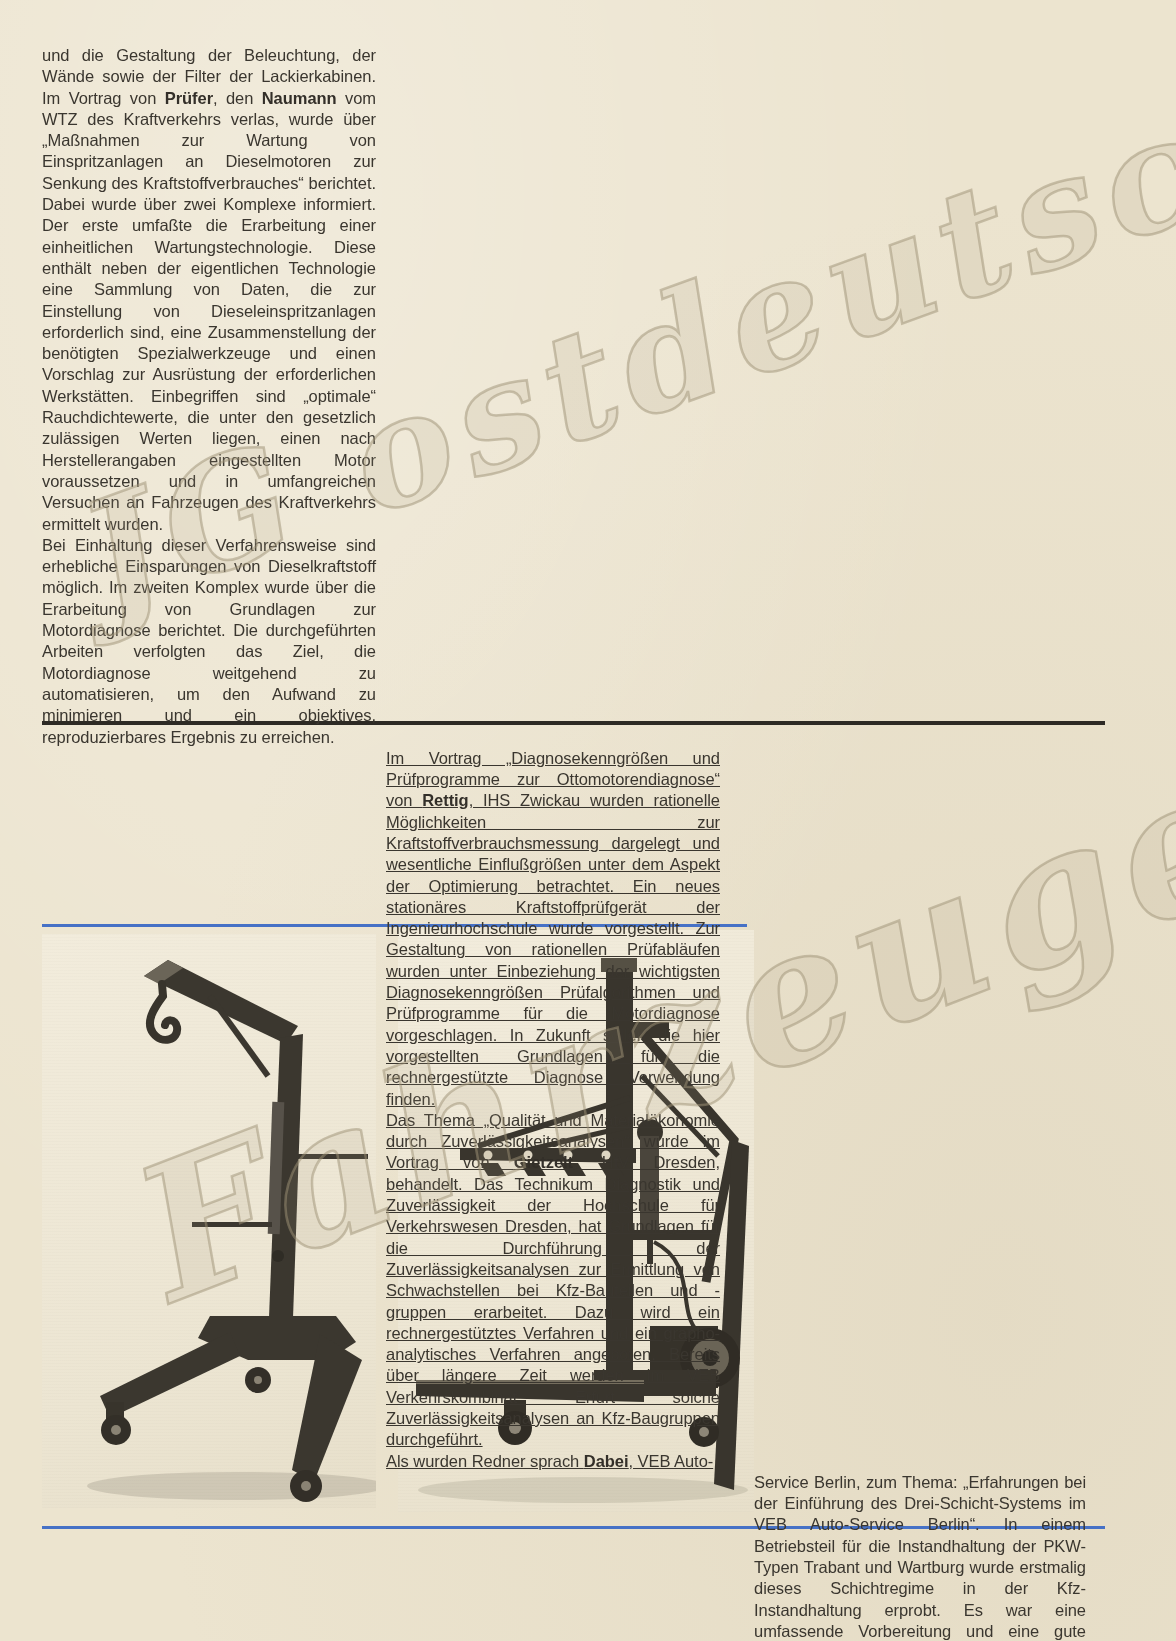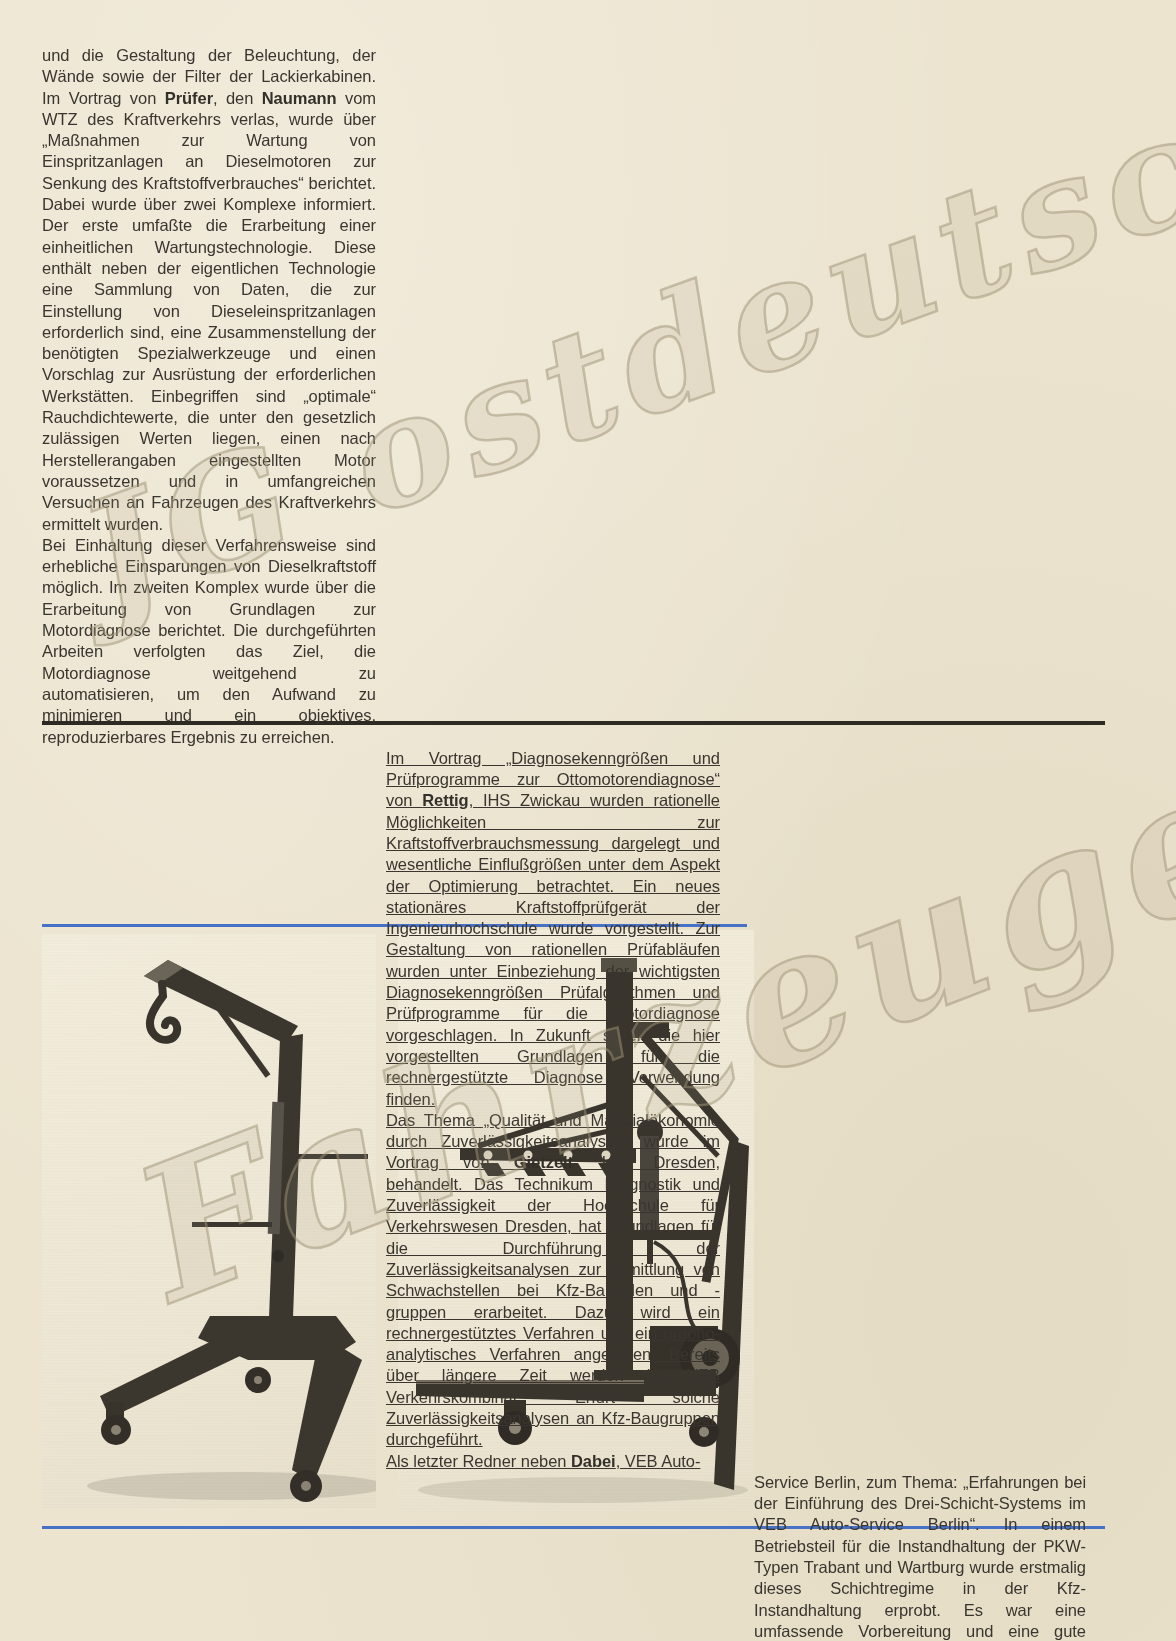--- a/index.html
+++ b/index.html
@@ -62,21 +62,21 @@
   <div class="wm wm2">Fahrzeuge</div>
 
   <section class="col a1c1 txt">
     <p><span>und die Gestaltung der Beleuchtung, der Wände sowie der Filter der Lackierkabinen. Im Vortrag von </span><b>Prüfer</b><span>, den </span><b>Naumann</b><span> vom WTZ des Kraftverkehrs verlas, wurde über „Maßnahmen zur Wartung von Einspritzanlagen an Dieselmotoren zur Senkung des Kraftstoffverbrauches“ berichtet. Dabei wurde über zwei Komplexe informiert. Der erste umfaßte die Erarbeitung einer einheitlichen Wartungstechnologie. Diese enthält neben der eigentlichen Technologie eine Sammlung von Daten, die zur Einstellung von Dieseleinspritzanlagen erforderlich sind, eine Zusammenstellung der benötigten Spezialwerkzeuge und einen Vorschlag zur Ausrüstung der erforderlichen Werkstätten. Einbegriffen sind „optimale“ Rauchdichtewerte, die unter den gesetzlich zulässigen Werten liegen, einen nach Herstellerangaben eingestellten Motor voraussetzen und in umfangreichen Versuchen an Fahrzeugen des Kraftverkehrs ermittelt wurden.</span></p>
     <p><span>Bei Einhaltung dieser Verfahrensweise sind erhebliche Einsparungen von Dieselkraftstoff möglich. Im zweiten Komplex wurde über die Erarbeitung von Grundlagen zur Motordiagnose berichtet. Die durchgeführten Arbeiten verfolgten das Ziel, die Motordiagnose weitgehend zu automatisieren, um den Aufwand zu minimieren und ein objektives, reproduzierbares Ergebnis zu erreichen.</span></p>
   </section>
 
   <section class="col a1c2 txt">
     <p><span>Im Vortrag „Diagnosekenngrößen und Prüfprogramme zur Ottomotorendiagnose“ von </span><b>Rettig</b><span>, IHS Zwickau wurden rationelle Möglichkeiten zur Kraftstoffverbrauchsmessung dargelegt und wesentliche Einflußgrößen unter dem Aspekt der Optimierung betrachtet. Ein neues stationäres Kraftstoffprüfgerät der Ingenieurhochschule wurde vorgestellt. Zur Gestaltung von rationellen Prüfabläufen wurden unter Einbeziehung der wichtigsten Diagnosekenngrößen Prüfalgorithmen und Prüfprogramme für die Motordiagnose vorgeschlagen. In Zukunft sollen die hier vorgestellten Grundlagen für die rechnergestützte Diagnose Verwendung finden.</span></p>
     <p><span>Das Thema „Qualität und Materialökonomie durch Zuverlässigkeitsanalysen“ wurde im Vortrag von </span><b>Gietzelt</b><span>, HfV Dresden, behandelt. Das Technikum Diagnostik und Zuverlässigkeit der Hochschule für Verkehrswesen Dresden, hat Grundlagen für die Durchführung der Zuverlässigkeitsanalysen zur Ermittlung von Schwachstellen bei Kfz-Bauteilen und -gruppen erarbeitet. Dazu wird ein rechnergestütztes Verfahren und ein grapho-analytisches Verfahren angeboten. Bereits über längere Zeit werden im VEB Verkehrskombinat Erfurt solche Zuverlässigkeitsanalysen an Kfz-Baugruppen durchgeführt.</span></p>
-    <p><span>Als letzter Redner neben </span><b>Dabei</b><span>, VEB Auto-</span></p>
+    <p><span>Als wurden Redner sprach </span><b>Dabei</b><span>, VEB Auto-</span></p>
   </section>
 
   <section class="col a1c3 txt">
     <p><span>Service Berlin, zum Thema: „Erfahrungen bei der Einführung des Drei-Schicht-Systems im VEB Auto-Service Berlin“. In einem Betriebsteil für die Instandhaltung der PKW-Typen Trabant und Wartburg wurde erstmalig dieses Schichtregime in der Kfz-Instandhaltung erprobt. Es war eine umfassende Vorbereitung und eine gute politisch-ideologische Überzeugungsarbeit der Werktätigen erforderlich. Seit Januar 1985 arbeitet der Betrieb im stabilen Drei-Schicht-Betrieb.</span></p>
 
   </section>
 
   <div class="rule-black"></div>
 
   <div class="rule-blue-photos"></div>

